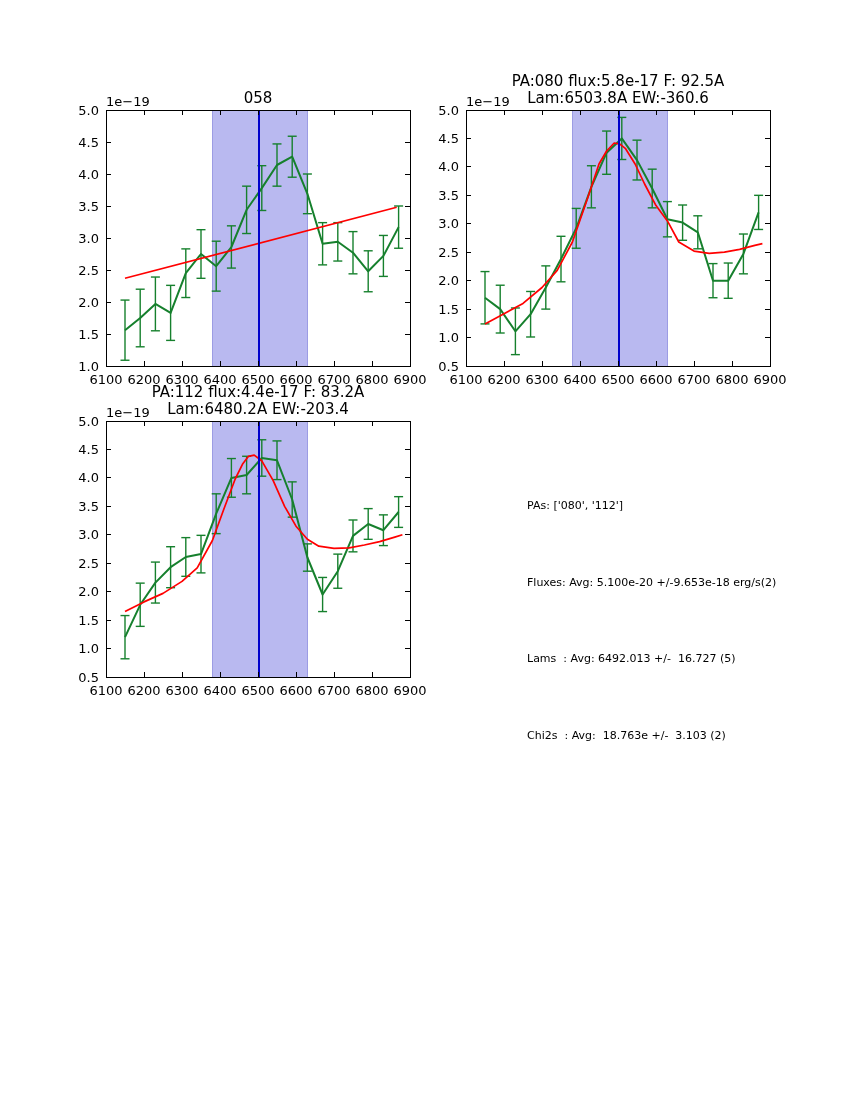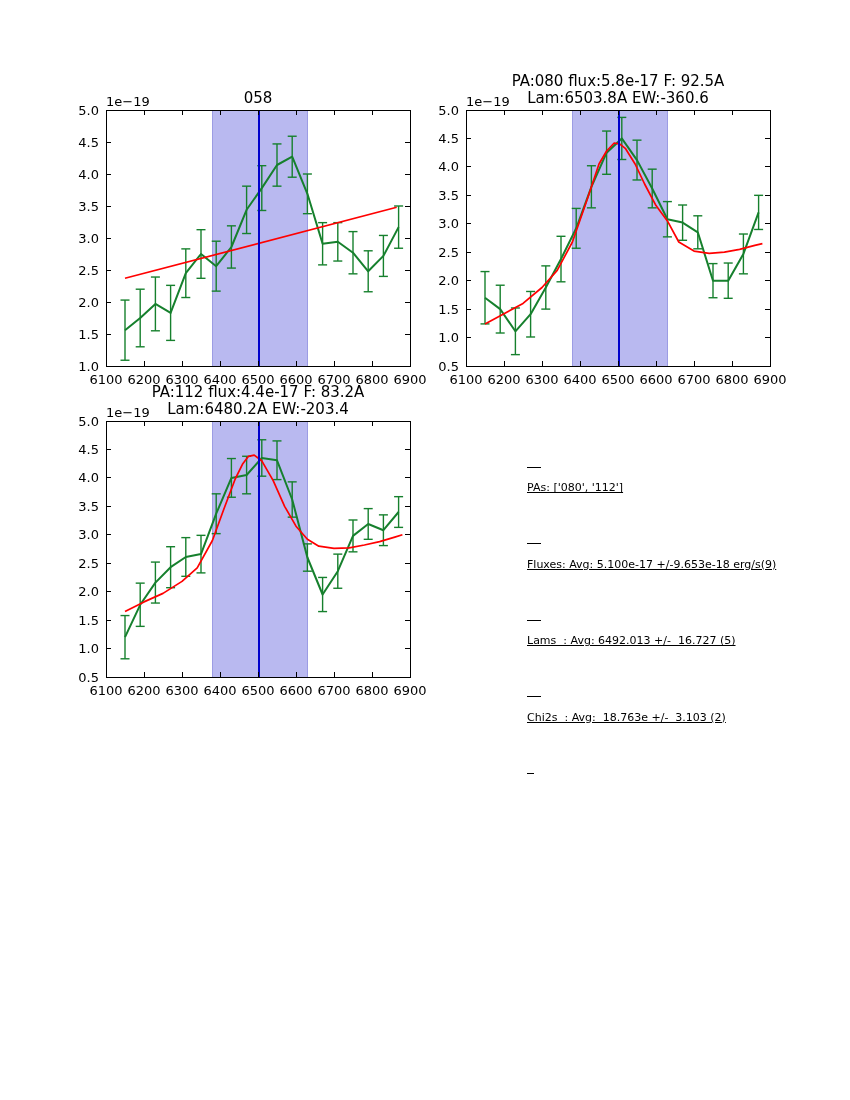--- a/index.html
+++ b/index.html
@@ -3,22 +3,22 @@
 <meta charset="utf-8">
 <style>
   html,body{margin:0;padding:0;background:#ffffff;}
   .page{position:relative;width:850px;height:1100px;background:#ffffff;overflow:hidden;
         font-family:"DejaVu Sans",sans-serif;}
   figure.chart{position:absolute;margin:0;padding:0;}
   #chart-0{left:56px;top:52px;}
   #chart-1{left:416px;top:52px;}
   #chart-2{left:56px;top:363px;}
   figure.chart svg{display:block;}
-  .stats{position:absolute;left:527px;top:424px;font-size:11px;line-height:25.5px;
-         color:#000;white-space:pre;text-decoration:underline;}
+  .stats{position:absolute;left:527px;top:442px;font-size:11px;line-height:25.5px;
+         color:#000;white-space:pre;}
 </style>
 </head>
 <body>
 
 <div class="page">
 
   <figure class="chart" id="chart-0">
     <svg width="374" height="340" viewBox="0 0 374 340">
         <rect x="156.39999999999998" y="58" width="95.00000000000003" height="256" fill="#b9b9f0" stroke="#9c9ce4" stroke-width="1" shape-rendering="crispEdges"></rect>
         <line x1="69" y1="248.07999999999998" x2="69" y2="308.24" stroke="#16802d" stroke-width="1.4"></line>
@@ -390,18 +390,18 @@
         <line x1="354" y1="58" x2="349" y2="58" stroke="#000000" stroke-width="1" shape-rendering="crispEdges"></line>
         <text x="43" y="62.5" font-size="13" fill="#000000" text-anchor="end">5.0</text>
         <text x="202" y="34" font-size="15" fill="#000000" text-anchor="middle">PA:112 flux:4.4e-17 F: 83.2A</text>
         <text x="202" y="51" font-size="15" fill="#000000" text-anchor="middle">Lam:6480.2A EW:-203.4</text>
         <text x="50" y="54" font-size="13" fill="#000000" text-anchor="start">1e−19</text>
       </svg>
   </figure>
 
   <div class="stats">
     <div>PAs: ['080', '112']</div>
-    <div>Fluxes: Avg: 5.100e-17 +/-9.653e-18 erg/s(9)</div>
+    <div>Fluxes: Avg: 5.100e-20 +/-9.653e-18 erg/s(2)</div>
     <div>Lams  : Avg: 6492.013 +/-  16.727 (5)</div>
     <div>Chi2s  : Avg:  18.763e +/-  3.103 (2)</div>
   </div>
 
 </div>
 
 </body></html>

